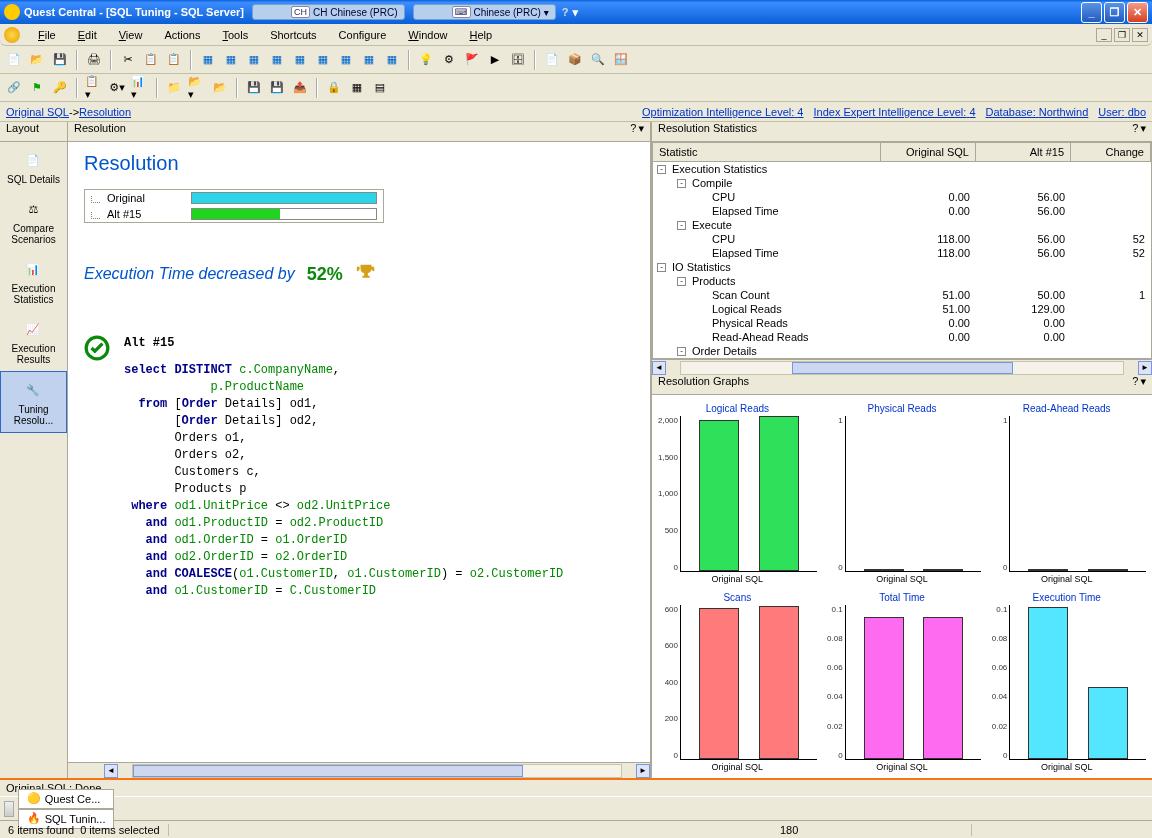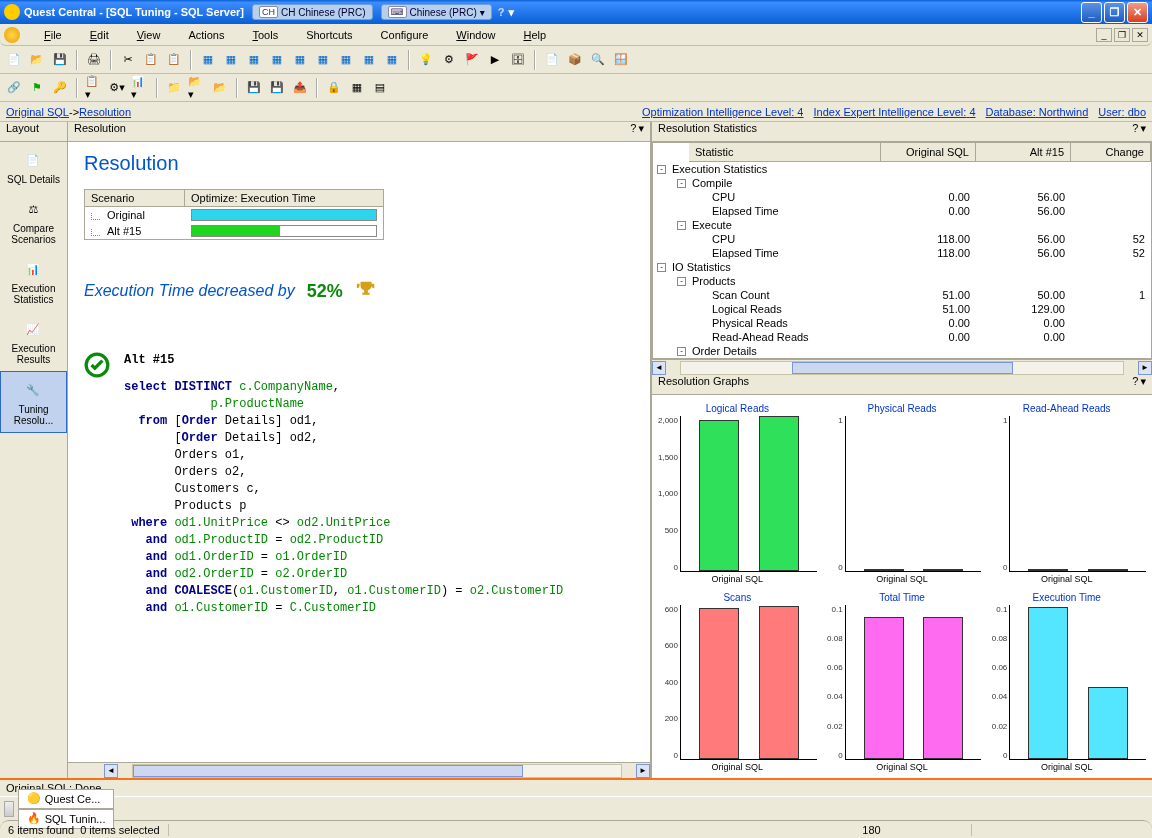--- a/index.html
+++ b/index.html
@@ -30,24 +30,24 @@
   font-size: 11px; font-weight: bold;
 }
 .titlebar .min { background: linear-gradient(to bottom,#5a93e6,#1f5bc0); }
 .titlebar .max { background: linear-gradient(to bottom,#5a93e6,#1f5bc0); }
 .titlebar .close { background: linear-gradient(to bottom,#f59b87,#d73f1f); }
 .lang-pill {
   background: #b6cfed; color:#003; border:1px solid #6fa0d8;
   border-radius: 3px; padding: 1px 6px; margin-left: 8px; font-weight: normal; font-size: 10px;
   display:flex; align-items:center; gap:3px;
 }
-.lang-pill .k { background:#fff; border:1px solid #88a; padding:0 2px; border-radius:2px; font-size:9px; color:#336;}
+.lang-pill .k { background:#fff; border:1px solid #88a; padding:0 2px; border-radius:2px; font-size:9px; color:#336;margin-left:32px;}
 .menubar {
   height: 22px; background: #ece9d8; border-bottom: 1px solid #c0c0a8;
-  display: flex; align-items: center; padding: 0 4px; gap: 12px; border-radius: 6px;
+  display: flex; align-items: center; padding: 0 4px; gap: 6px; border-radius: 6px;
 }
 .menubar .m { padding: 2px 8px; cursor: default; }
 .menubar .m u { text-decoration: underline; }
 .mdi-btns { margin-left: auto; display:flex; gap:2px;}
 .mdi-btns .b { width:16px;height:14px;border:1px solid #aca899;background:#ece9d8;display:flex;align-items:center;justify-content:center;font-size:9px;}
 .toolbar {
   height: 28px; background: #ece9d8; border-bottom: 1px solid #c0c0a8;
   display: flex; align-items: center; padding: 0 4px; gap: 3px;
 }
 .toolbar .sep { width: 2px; height: 20px; border-left: 1px solid #aaa; border-right: 1px solid #fff; margin: 0 3px; }
@@ -102,21 +102,21 @@
 .sql-code .id { color:#008800;}
 .hscroll { height:16px; background:#ece9d8; border-top:1px solid #aca899; display:flex; align-items:center;}
 .hscroll .track{flex:1;height:14px;background:#f5f3e9;border:1px solid #c8c4a8;margin:0 14px;position:relative;}
 .hscroll .thumb{position:absolute;height:100%;background:#cdd8f0;border:1px solid #7a96df;left:0;width:80%;}
 .hscroll .arr{width:14px;height:14px;background:#dce4f5;border:1px solid #7a96df;display:flex;align-items:center;justify-content:center;font-size:8px;}
 .right-col {
   width: 500px; display:flex; flex-direction:column; background:#ece9d8;
 }
 .stats-panel { flex: 0 0 auto; display:flex; flex-direction:column; }
 .stats-grid { background:#fff; border:1px solid #aca899; }
-.stats-grid .ghdr { display:flex; background:#ece9d8; border-bottom:1px solid #aca899;margin-left:36px;}
+.stats-grid .ghdr { display:flex; background:#ece9d8; border-bottom:1px solid #aca899;}
 .stats-grid .ghdr .gc { padding:3px 6px; border-right:1px solid #aca899; }
 .gc1{flex:1;} .gc2{width:95px;text-align:right;} .gc3{width:95px;text-align:right;} .gc4{width:80px;text-align:right;}
 .stats-body { max-height: 252px; overflow-y:scroll; overflow-x:hidden; }
 .srow { display:flex; border-bottom:0px solid #eee;}
 .srow .gc { padding:1px 6px; }
 .srow .gc1 { display:flex; align-items:center; gap:2px;}
 .srow .exp { width:9px;height:9px;border:1px solid #888;display:inline-flex;align-items:center;justify-content:center;font-size:8px;line-height:8px;margin-right:4px;}
 .srow .ind0{padding-left:4px;} .srow .ind1{padding-left:24px;} .srow .ind2{padding-left:44px;}
 .graphs-panel { flex:1; display:flex; flex-direction:column; }
 .graphs-grid { flex:1; background:#fff; display:grid; grid-template-columns: repeat(3,1fr); grid-template-rows: repeat(2,1fr); gap:6px; padding:6px;}
@@ -124,21 +124,21 @@
 .chart .title { text-align:center; color:#0033cc; font-size:10px; padding:2px;}
 .chart .plot { flex:1; display:flex; border-bottom:1px solid #000; border-left:1px solid #000; position:relative;}
 .chart .yaxis { position:absolute; left:-32px; top:0; bottom:0; width:30px; display:flex; flex-direction:column; justify-content:space-between; text-align:right; font-size:8px; color:#333;}
 .chart .bars { flex:1; display:flex; align-items:flex-end; justify-content:space-around; padding:0 8px;}
 .chart .bar { width:40px; border:1px solid #333; }
 .chart .xlabel { text-align:center; font-size:9px; padding-top:2px;}
 .plot-wrap{ position:relative; margin-left:22px; flex:1; display:flex;}
 .status-bar { height:18px; background:#ece9d8; border-top:2px solid #f97316; display:flex; align-items:center; padding:0 6px; font-size:11px;}
 .taskbar { height:24px; background:#ece9d8; border-top:1px solid #fff; display:flex; align-items:center; padding:0 4px; gap:4px;}
 .task-tab { height:20px; background:#fff; border:1px solid #aca899; padding:0 8px; display:flex; align-items:center; gap:4px; font-size:11px;}
-.footer-bar { height:18px; background:#ece9d8; border-top:1px solid #aca899; display:flex; align-items:center; font-size:11px;border-radius:9px;}
+.footer-bar { height:18px; background:#ece9d8; border-top:1px solid #aca899; display:flex; align-items:center; font-size:11px;}
 .footer-bar .cell { padding:0 8px; border-right:1px solid #c0c0a8; }
 </style>
 </head>
 <body>
 
 <div class="titlebar">
   <span class="icon"></span>
   <span>Quest Central - [SQL Tuning - SQL Server]</span>
   <span class="lang-pill">
       <span class="k">CH</span>
@@ -276,24 +276,20 @@
     <div class="panel-header">
       <span>Resolution</span>
       <span class="help">
           <span>?</span>
           <span>▾</span>
         </span>
     </div>
     <div class="resolution-body">
       <div class="resolution-title">Resolution</div>
       <div class="scenario-table">
-        <div class="hdr">
-          <div class="c1">Scenario</div>
-          <div class="c2">Optimize: Execution Time</div>
-        </div>
         <div id="scenario-rows">
             <div class="row">
               <div class="lab">Original</div>
   <div class="bar">
                 <div class="progress">
                   <div class="fill" style="width:100%;background:#2bd6ea"></div>
                 </div>
               </div>
             </div>
             <div class="row">
@@ -641,15 +637,15 @@
       <div class="task-tab">
         <span>🔥</span>
         <span>SQL Tunin...</span>
       </div>
     </div>
 </div>
 
 <div class="footer-bar">
   <span class="cell"><span>6 items found</span>&nbsp;&nbsp;<span>0 items selected</span></span>
   <span style="flex:1"></span>
-  <span class="cell" style="width:200px;text-align:center">180</span>
+  <span class="cell" style="width:200px;">180</span>
   <span class="cell" style="width:180px"></span>
 </div>
 
 </body></html>

